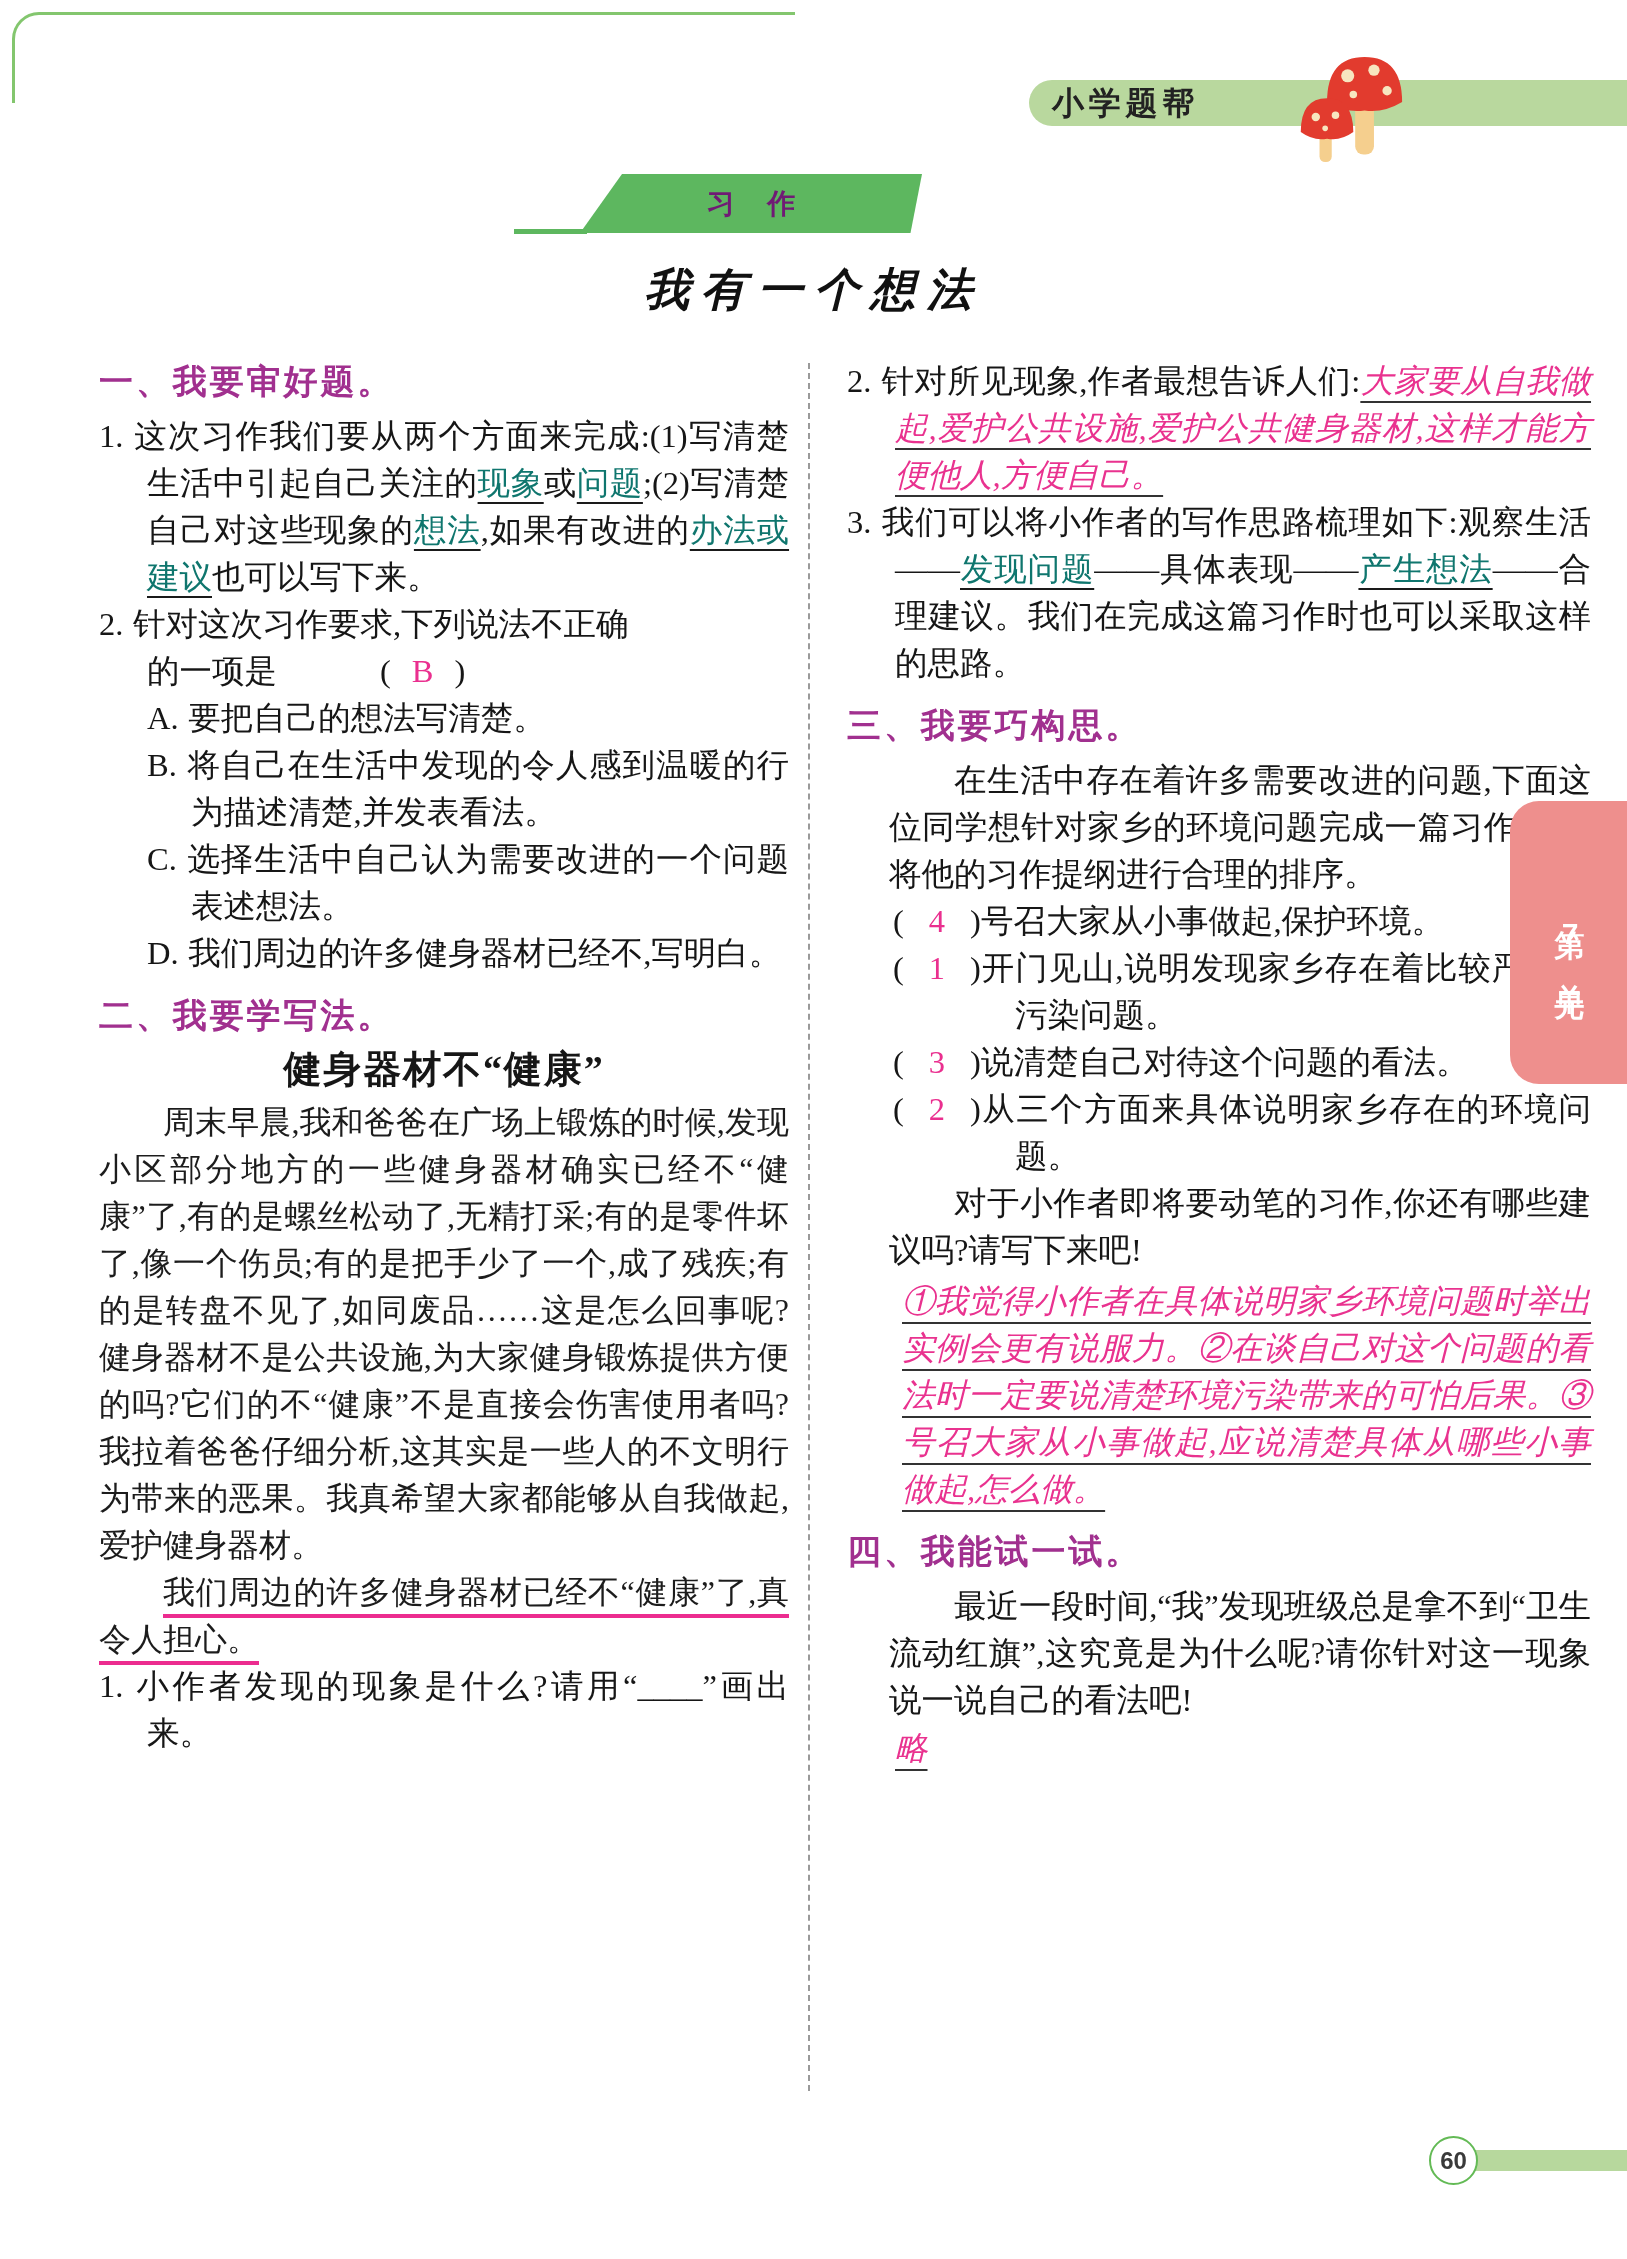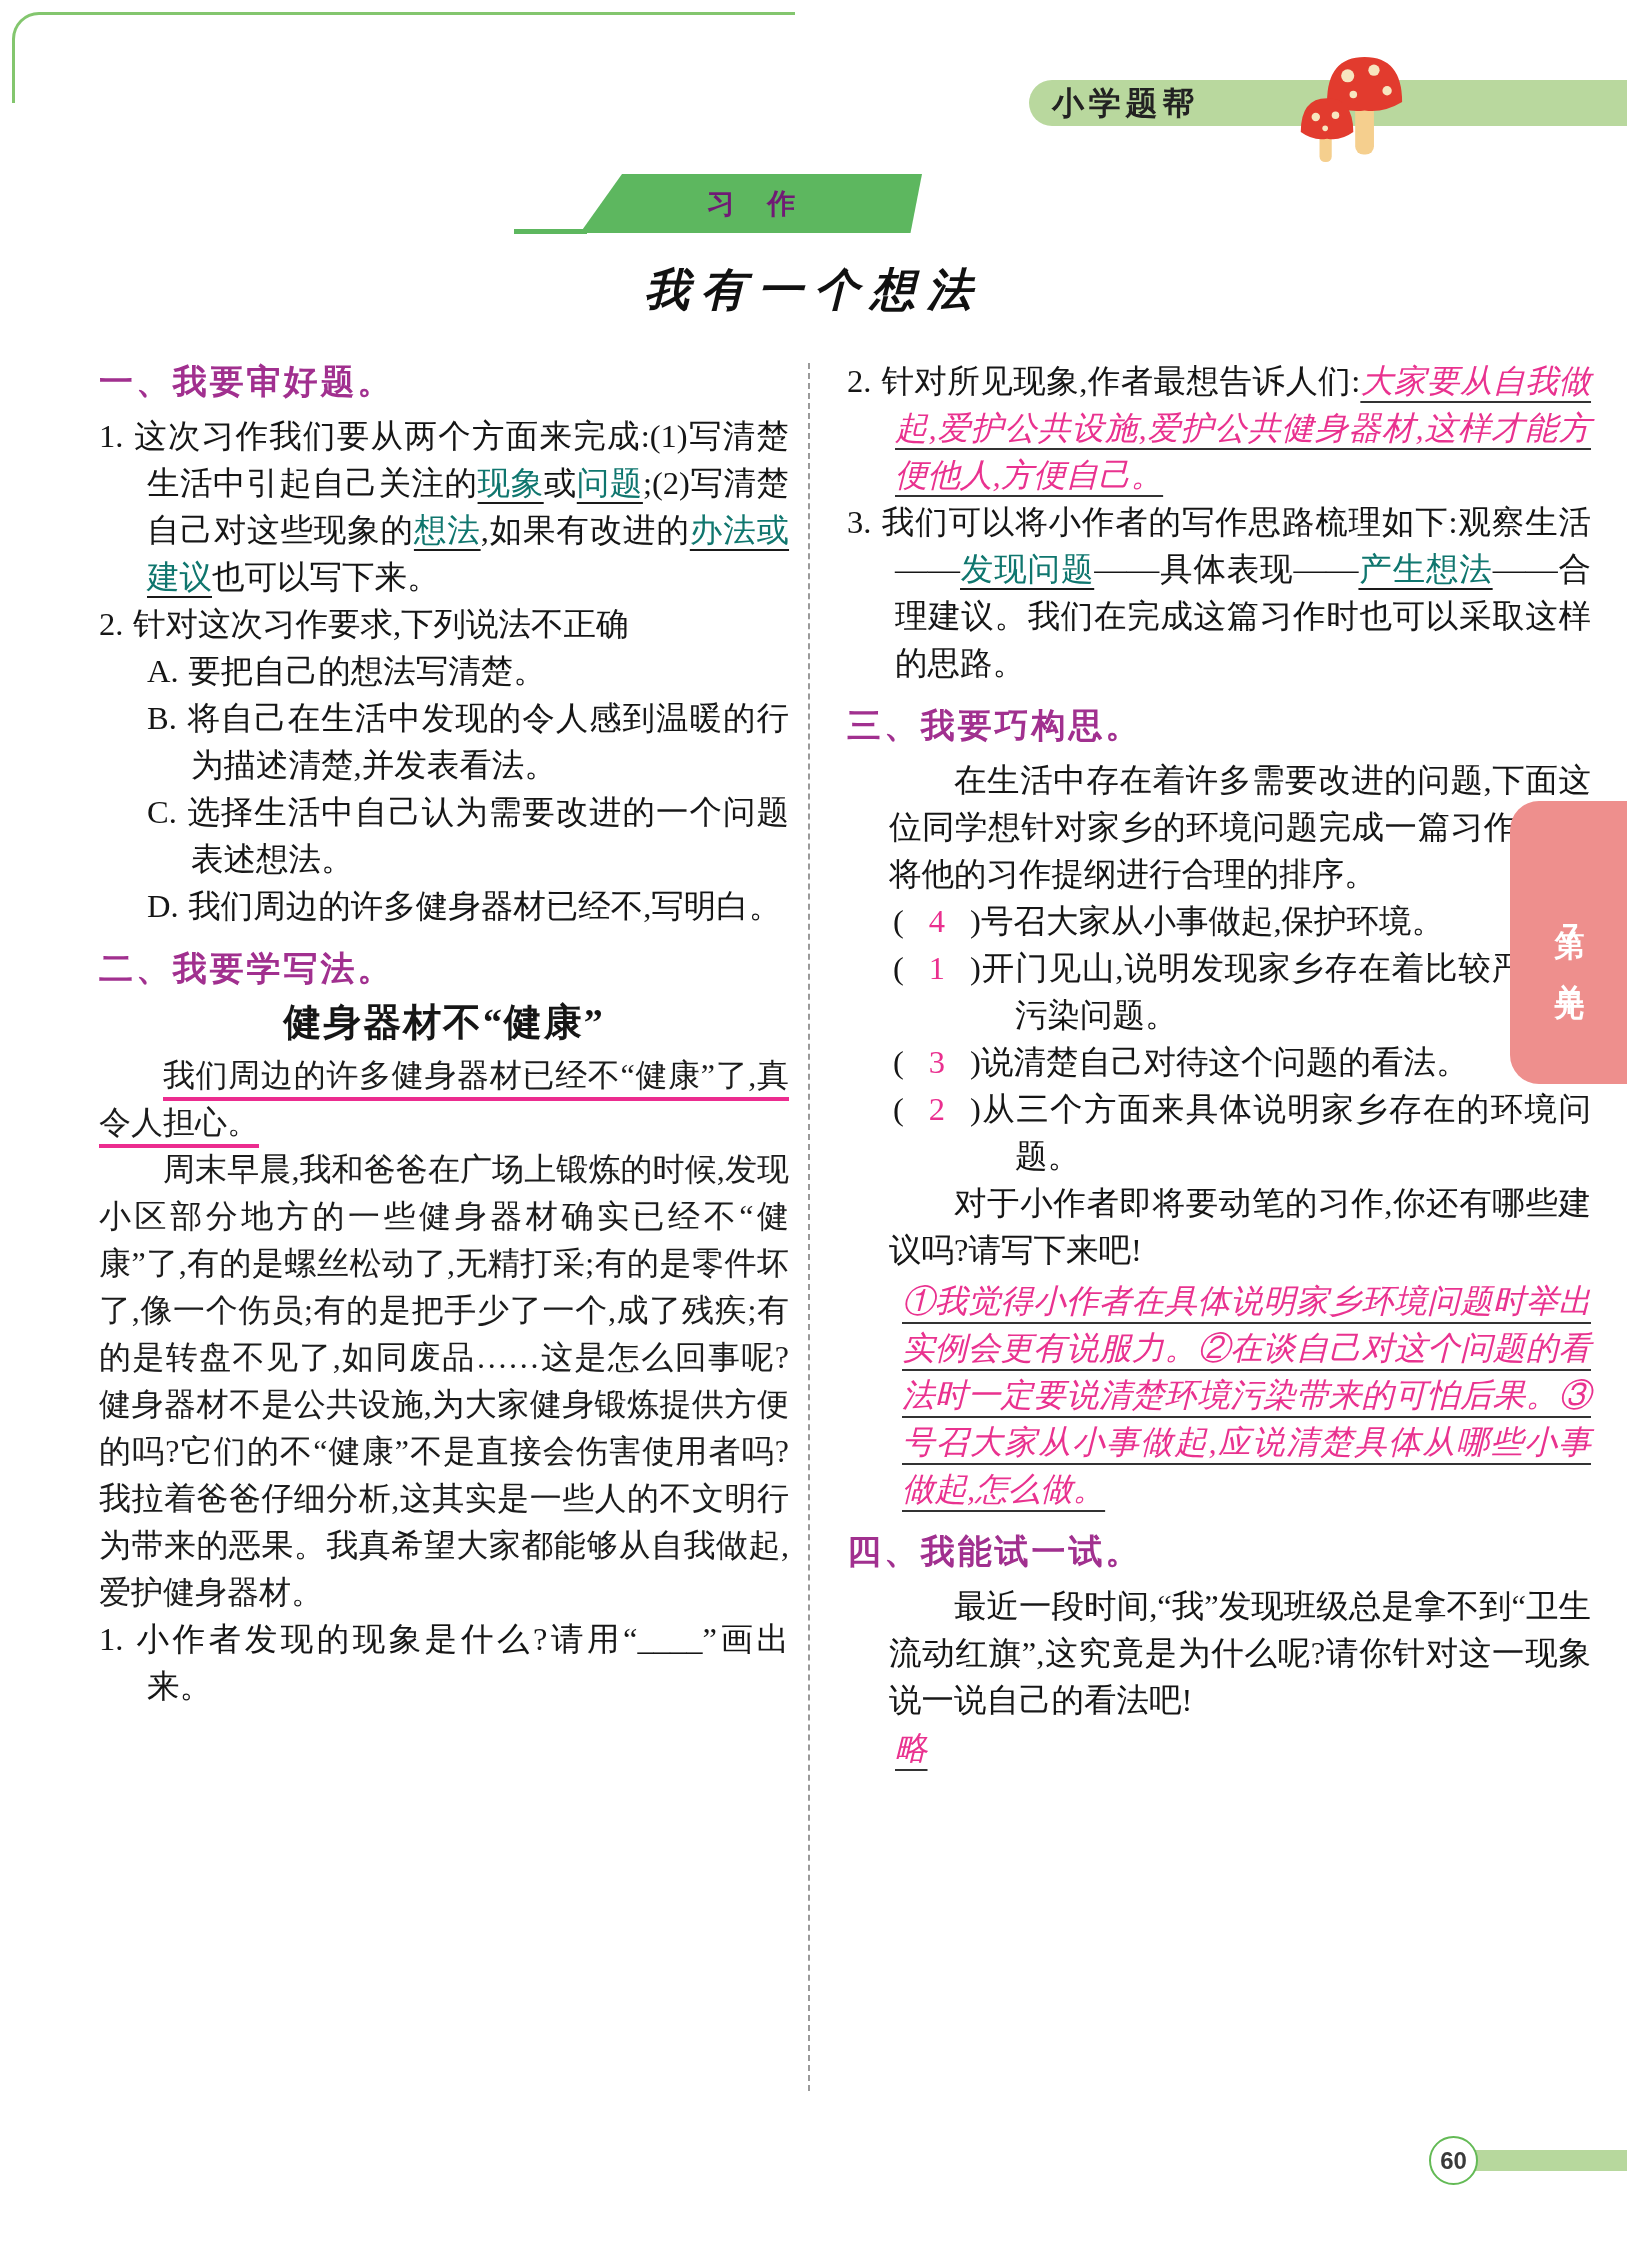--- a/index.html
+++ b/index.html
@@ -102,38 +102,41 @@
 
     <div class="sec-h">一、我要审好题。</div>
 
     <div class="hang">
       <span class="no">1.</span><span>这次习作我们要从两个方面来完成:(1)写清楚生活中引起自己关注的</span><span class="blank">现象</span><span>或</span><span class="blank">问题</span><span>;(2)写清楚自己对这些现象的</span><span class="blank">想法</span><span>,如果有改进的</span><span class="blank">办法或建议</span><span>也可以写下来。</span>
     </div>
 
     <div class="hang">
       <span class="no">2.</span><span>针对这次习作要求,下列说法不正确</span>
     </div>
+    <div class="cont">
+      <span>的一项是</span><span class="gap-b"></span><span>(</span><span class="ansnum-b">B</span><span>)</span>
+    </div>
     <div class="opt">
       <span class="no">A.</span><span>要把自己的想法写清楚。</span>
     </div>
     <div class="opt">
       <span class="no">B.</span><span>将自己在生活中发现的令人感到温暖的行为描述清楚,并发表看法。</span>
     </div>
     <div class="opt">
       <span class="no">C.</span><span>选择生活中自己认为需要改进的一个问题表述想法。</span>
     </div>
     <div class="opt">
       <span class="no">D.</span><span>我们周边的许多健身器材已经不,写明白。</span>
     </div>
 
     <div class="sec-h">二、我要学写法。</div>
 
     <div class="essay-title">健身器材不“健康”</div>
+    <p class="essay">周末早晨,我和爸爸在广场上锻炼的时候,发现小区部分地方的一些健身器材确实已经不“健康”了,有的是螺丝松动了,无精打采;有的是零件坏了,像一个伤员;有的是把手少了一个,成了残疾;有的是转盘不见了,如同废品……这是怎么回事呢?健身器材不是公共设施,为大家健身锻炼提供方便的吗?它们的不“健康”不是直接会伤害使用者吗?我拉着爸爸仔细分析,这其实是一些人的不文明行为带来的恶果。我真希望大家都能够从自我做起,爱护健身器材。</p>
     <p class="essay p-underline">我们周边的许多健身器材已经不“健康”了,真令人担心。</p>
-    <p class="essay">周末早晨,我和爸爸在广场上锻炼的时候,发现小区部分地方的一些健身器材确实已经不“健康”了,有的是螺丝松动了,无精打采;有的是零件坏了,像一个伤员;有的是把手少了一个,成了残疾;有的是转盘不见了,如同废品……这是怎么回事呢?健身器材不是公共设施,为大家健身锻炼提供方便的吗?它们的不“健康”不是直接会伤害使用者吗?我拉着爸爸仔细分析,这其实是一些人的不文明行为带来的恶果。我真希望大家都能够从自我做起,爱护健身器材。</p>
 
     <div class="hang">
       <span class="no">1.</span><span>小作者发现的现象是什么?请用“____”画出来。</span>
     </div>
   </div>
 
   <div class="col col-right">
 
     <div class="hang">
       <span class="no">2.</span><span>针对所见现象,作者最想告诉人们:</span><span class="hand">大家要从自我做起,爱护公共设施,爱护公共健身器材,这样才能方便他人,方便自己。</span>

